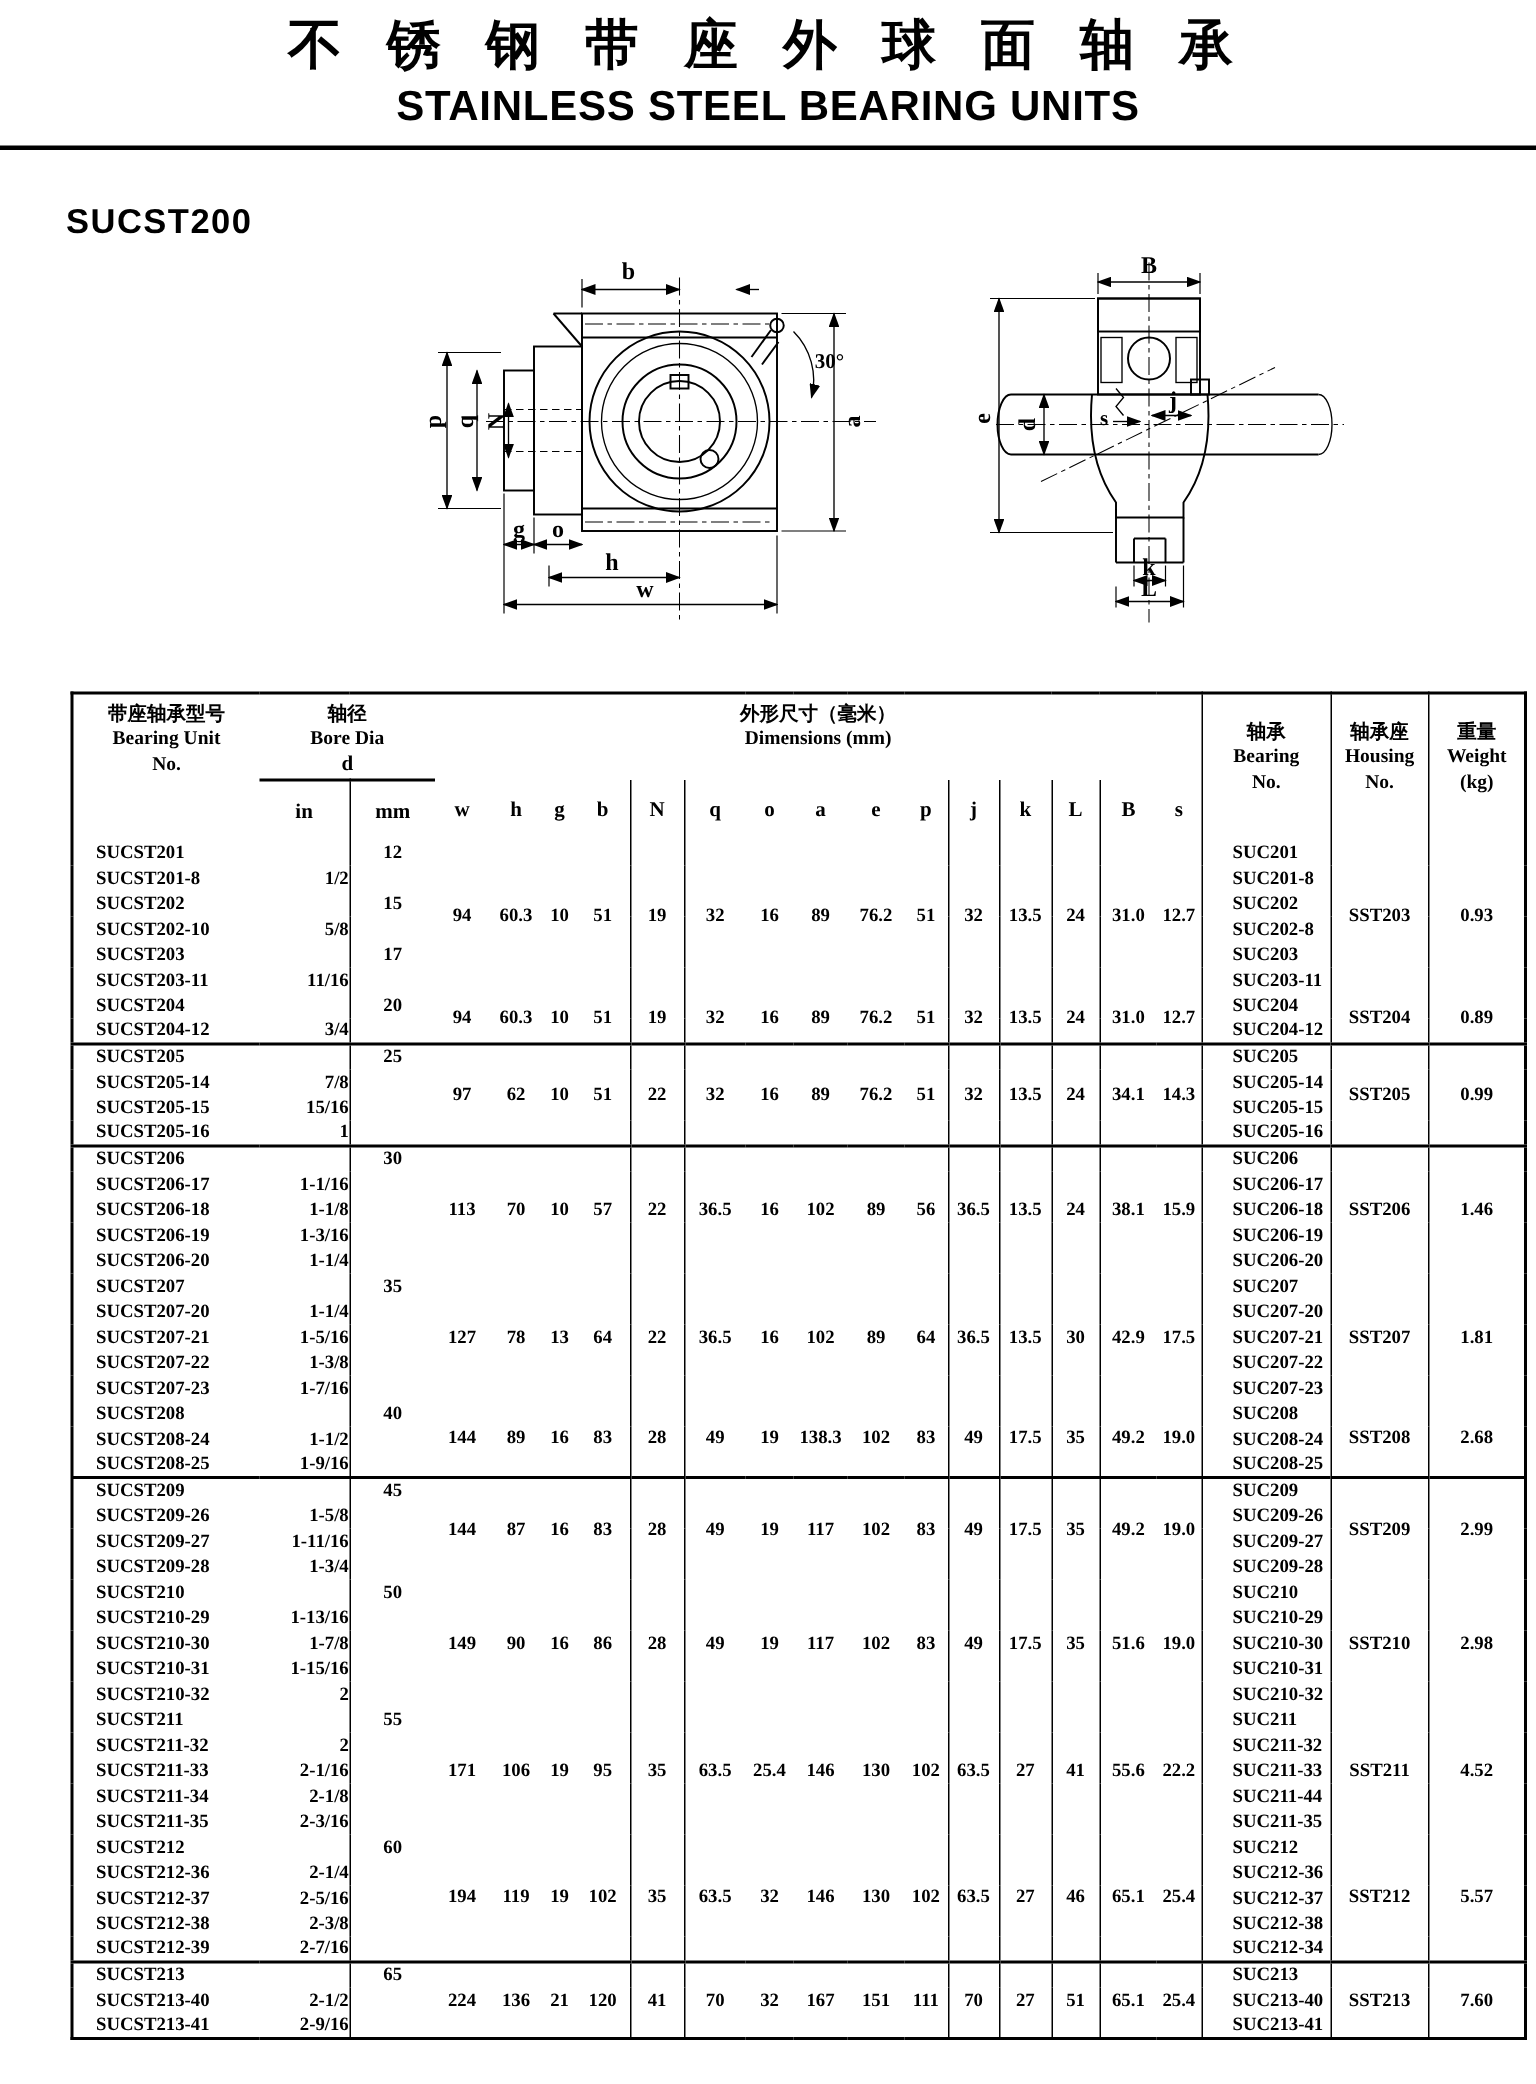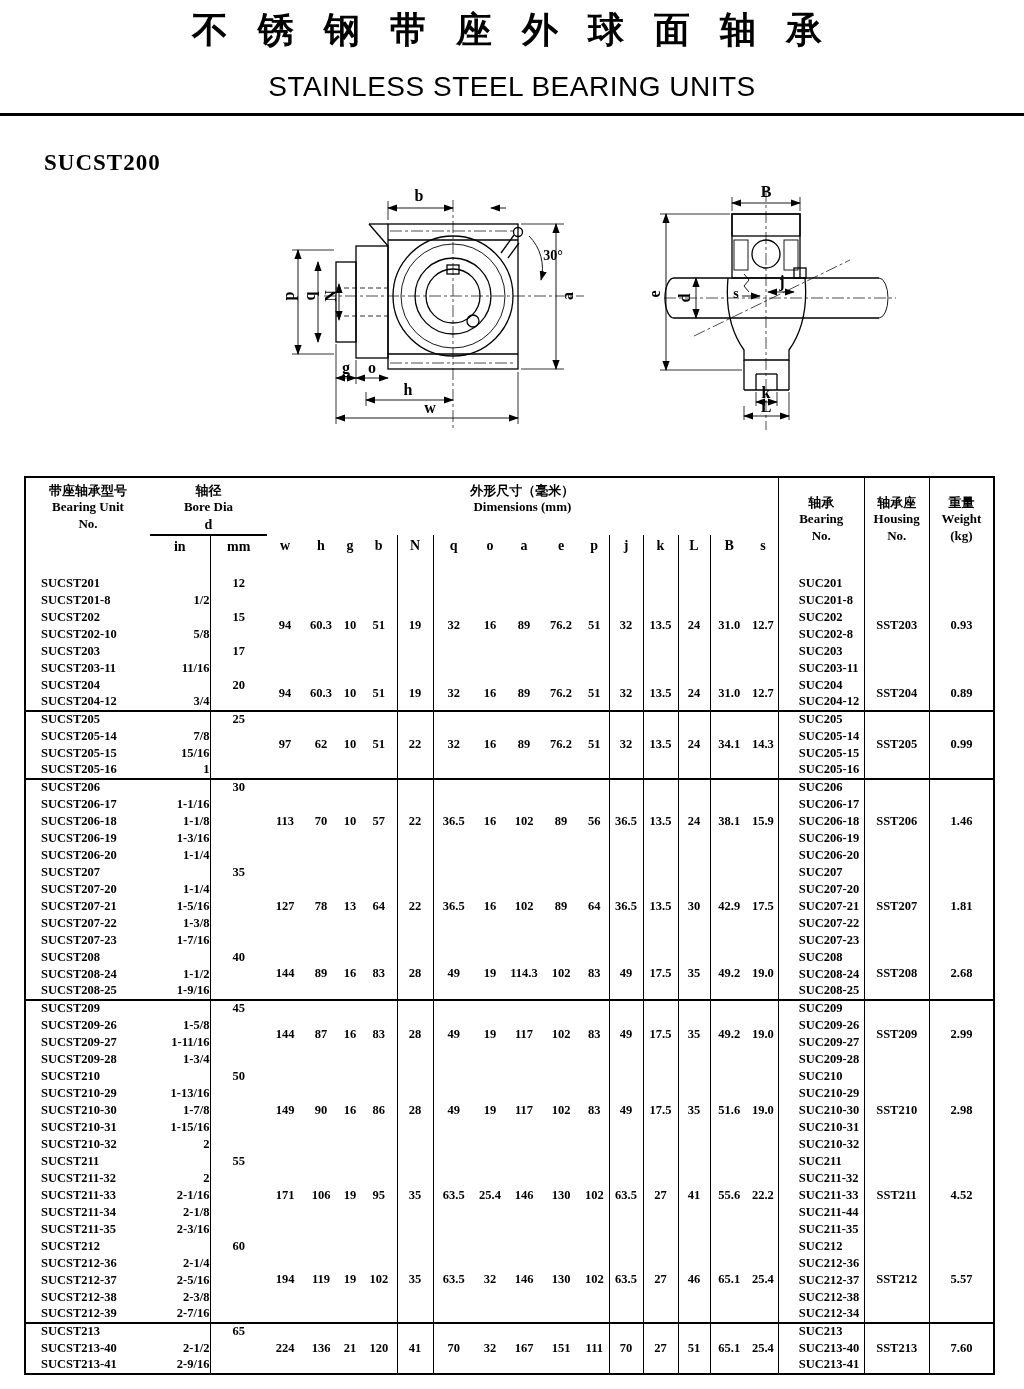--- a/index.html
+++ b/index.html
@@ -4,46 +4,46 @@
 <style>
   * { margin:0; padding:0; box-sizing:border-box; }
   html,body { background:#fff; }
   body { width:1024px; height:1389px; overflow:hidden; color:#000;
          font-family:"Liberation Serif", serif; }
   .page { width:1024px; height:1389px; position:relative; background:#fff; }
 
   
   .title-zh { text-align:center; padding-top:6px; font-family:"Liberation Sans",sans-serif;
               font-size:36px; font-weight:bold; letter-spacing:10px; white-space:nowrap; }
-  .title-en { text-align:center; margin-top:16px; font-family:"Liberation Sans",sans-serif;
-              font-size:28px; font-weight:normal; letter-spacing:0.5px; }
+  .title-en { text-align:center; margin-top:0; font-family:"Liberation Sans",sans-serif;
+              font-size:28px; font-weight:bold; letter-spacing:0.5px; }
   .rule { border-top:3px solid #000; margin-top:10px; width:1024px; }
-  .series { margin:34px 0 0 44px; font-family:Liberation Serif, serif;
+  .series { margin:34px 0 0 44px; font-family:Liberation Sans, sans-serif;
             font-size:23px; font-weight:bold; letter-spacing:1px; }
 
   
   .drawings { margin-top:8px; margin-left:238px; display:flex; gap:6px; align-items:flex-start; height:266px; }
   svg { display:block; }
   .ln  { fill:none; stroke:#000; stroke-width:1.3; }
   .thin{ fill:none; stroke:#000; stroke-width:0.9; }
   .cl  { fill:none; stroke:#000; stroke-width:0.7; stroke-dasharray:12 3 3 3; }
   .ext { stroke:#000; stroke-width:0.8; }
   .dim { fill:none; stroke:#000; stroke-width:0.9; }
   .dash{ fill:none; stroke:#000; stroke-width:0.8; stroke-dasharray:5 3; }
   text.lab { font-family:"Liberation Serif",serif; font-weight:bold; font-size:16px; fill:#000; text-anchor:middle; }
   text.lab2{ font-family:"Liberation Serif",serif; font-weight:bold; font-size:14px; fill:#000; text-anchor:middle; }
 
   
   table { border-collapse:collapse; table-layout:fixed; width:969px;
-          margin:26px 0 0 24px; border:2.5px solid #000; }
+          margin:26px 0 0 47px; border:2.5px solid #000; }
   th, td { font-family:"Liberation Serif",serif; font-weight:bold; color:#000;
            overflow:hidden; white-space:nowrap; }
   thead th { vertical-align:top; text-align:center; font-size:13px; line-height:1.25; }
   thead tr.r1 th { height:58px; padding-top:5px; }
-  thead tr.r2 th { height:40px; padding-top:2px; font-size:14px; }
+  thead tr.r2 th { height:40px; padding-top:12px; font-size:14px; }
   th.h-bore { border-bottom:2px solid #000; }
   th.h-bearing { border-left:1.5px solid #000; border-right:1.5px solid #000; }
   th.h-housing { border-right:1.5px solid #000; }
   tbody td { height:17px; font-size:12.5px; text-align:center; padding:0; line-height:1.05; vertical-align:middle; }
   td.c-name { text-align:left; padding-left:15px; }
   td.c-in   { text-align:right; padding-left:8px; }
   td.c-bearing { text-align:left; padding-left:20px; }
   .bL { border-left:1.5px solid #000; }
   .bR { border-right:1.5px solid #000; }
   .secB { border-bottom:2.5px solid #000; }
@@ -509,21 +509,21 @@
           <td class="c-name">SUCST208</td>
           <td class="c-in"></td>
           <td class="c-mm bL">40</td>
           <td class="c-dim secB" rowspan="3">144</td>
           <td class="c-dim secB" rowspan="3">89</td>
           <td class="c-dim secB" rowspan="3">16</td>
           <td class="c-dim bR secB" rowspan="3">83</td>
           <td class="c-dim bR secB" rowspan="3">28</td>
           <td class="c-dim secB" rowspan="3">49</td>
           <td class="c-dim secB" rowspan="3">19</td>
-          <td class="c-dim secB" rowspan="3">114.3</td>
+          <td class="c-dim secB" rowspan="3">138.3</td>
           <td class="c-dim secB" rowspan="3">102</td>
           <td class="c-dim bR secB" rowspan="3">83</td>
           <td class="c-dim bR secB" rowspan="3">49</td>
           <td class="c-dim bR secB" rowspan="3">17.5</td>
           <td class="c-dim bR secB" rowspan="3">35</td>
           <td class="c-dim secB" rowspan="3">49.2</td>
           <td class="c-dim bR secB" rowspan="3">19.0</td>
           <td class="c-bearing bL bR">SUC208</td>
           <td class="c-housing bR secB" rowspan="3">SST208</td>
           <td class="c-weight secB" rowspan="3">2.68</td>

